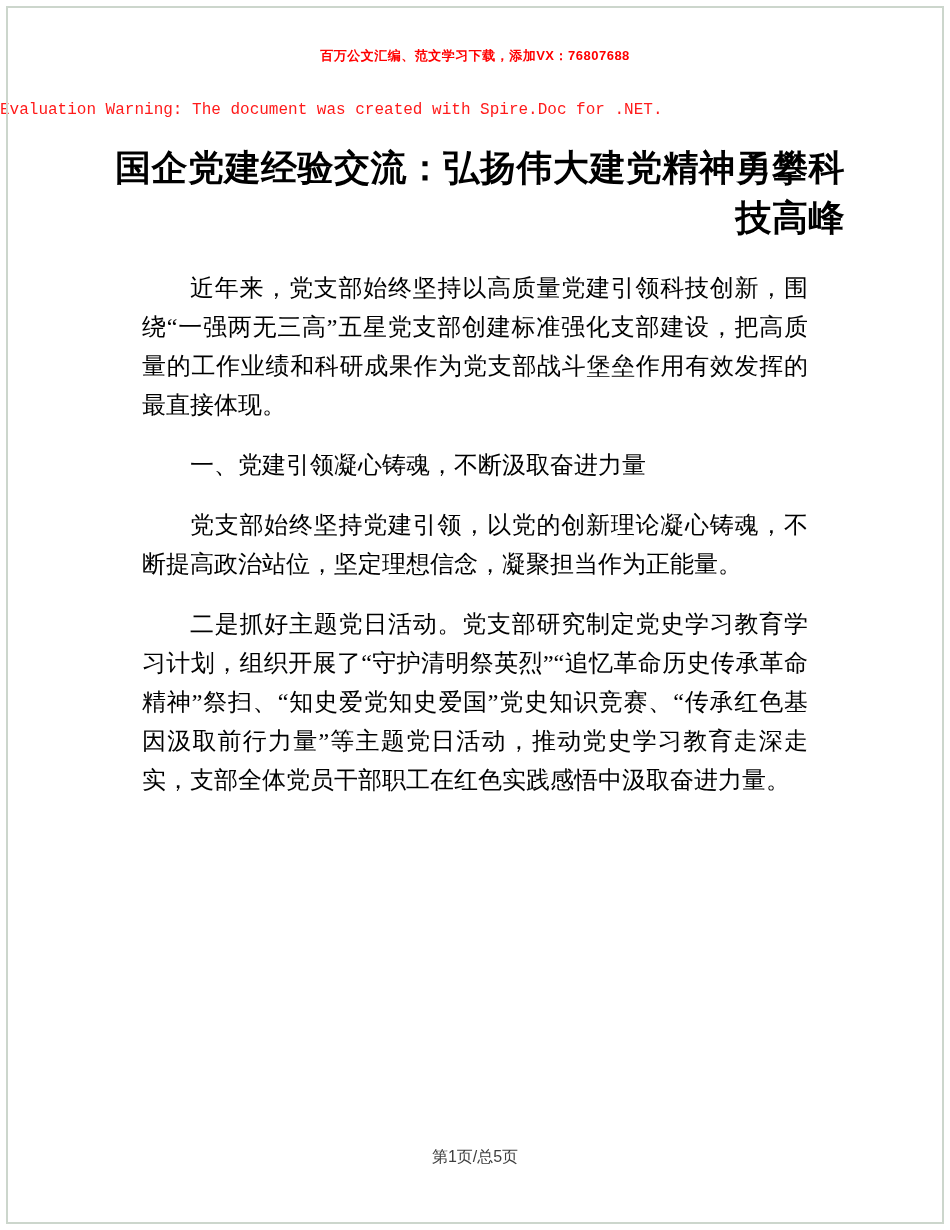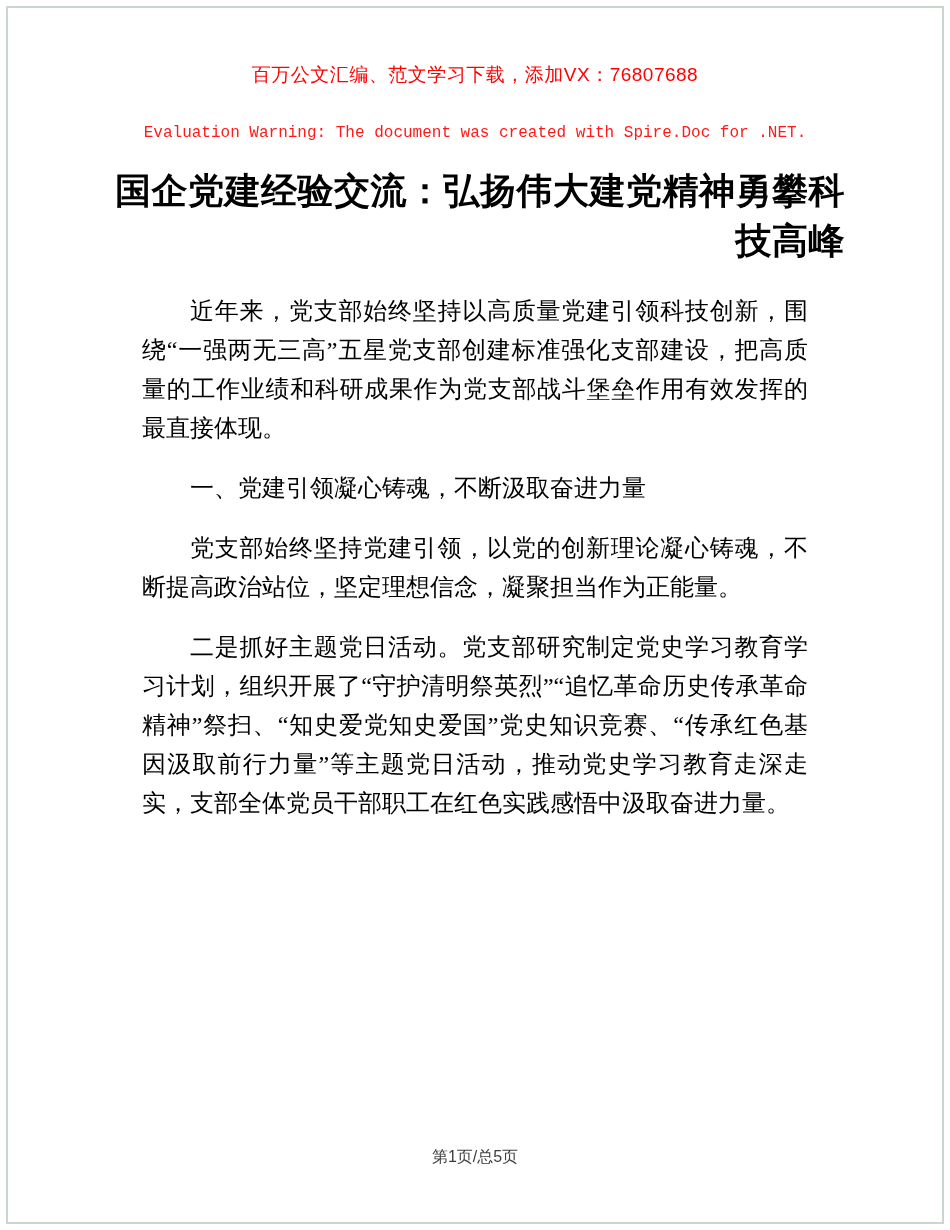--- a/index.html
+++ b/index.html
@@ -14,31 +14,30 @@
     overflow: hidden;
     box-sizing: border-box;
   }
   .page-border {
     position: absolute;
     inset: 6px;
     border: 2px solid #ccd6cc;
     pointer-events: none;
   }
   .header-notice {
-    margin: 16px;
+    margin: 1px;
     padding-top: 46px;
     text-align: center;
     color: #ff0000;
-    font-size: 19px;
-    font-weight: normal;
+    font-size: 13px;
+    font-weight: bold;
     letter-spacing: 0.5px;
   }
   .eval-warning {
     margin: 36px 0 0 0;
-    text-align: center;
     color: #ff1a1a;
     font-family: "Liberation Mono", monospace;
     font-size: 16px;
     white-space: nowrap;
   }
   .doc-title {
     margin: 24px auto 0;
     width: 740px;
     text-align: right;
     font-size: 36px;

